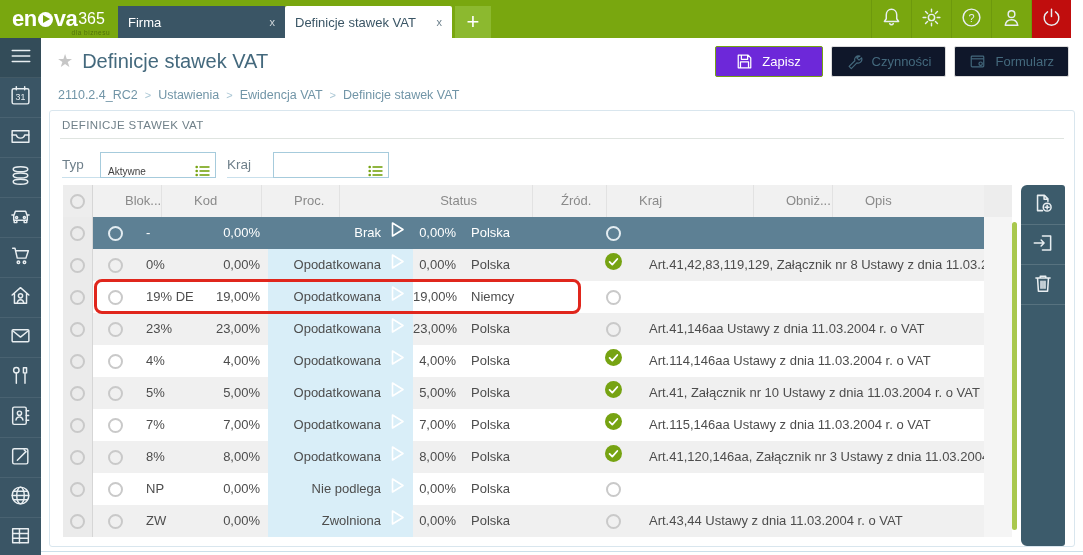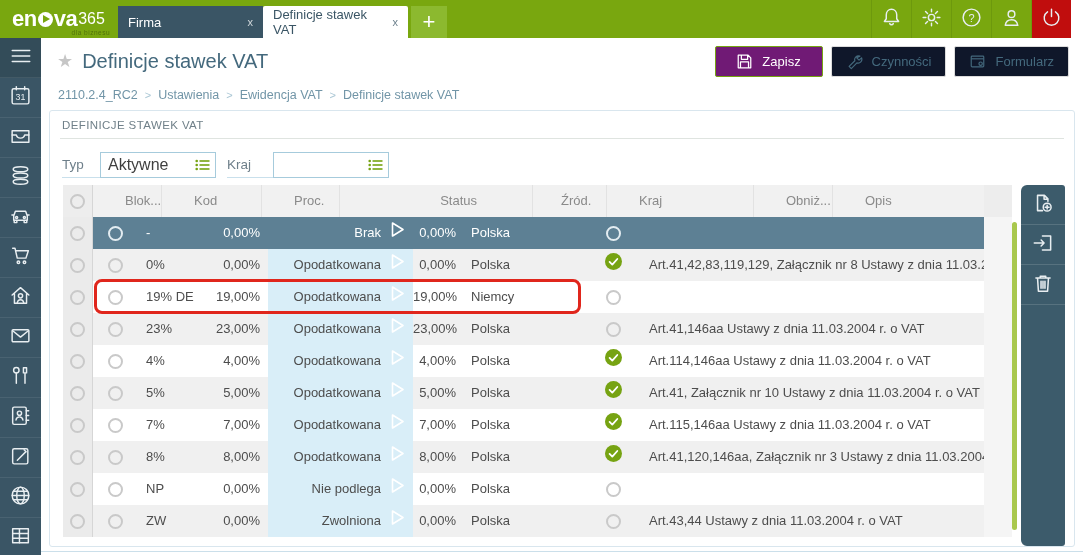--- a/index.html
+++ b/index.html
@@ -8,57 +8,57 @@
 
   
   .topbar { position:absolute; left:0; top:0; right:12px; height:38px; background:#79A70F; display:flex; }
   .logo { width:118px; display:flex; align-items:center; padding-left:12px; position:relative; }
   .logo .t1 { color:#fff; font-size:22px; font-weight:700; letter-spacing:-0.5px; }
   .logo .t2 { color:#fff; font-size:16px; font-weight:400; margin-left:1px; }
   .logo .oplay { width:15px; height:15px; background:#fff; border-radius:50%; display:inline-grid; place-items:center; margin:0 1px; }
   .logo .oplay i { display:block; width:0; height:0; border-left:7px solid #79A70F; border-top:4.5px solid transparent; border-bottom:4.5px solid transparent; margin-left:2px; }
   .logo .tagline { position:absolute; right:8px; bottom:2px; font-size:6.5px; color:#50720A; letter-spacing:.5px; }
   .tabs { display:flex; align-items:flex-end; height:100%; }
-  .tab { height:32px; width:145px; margin-top:6px; display:flex; align-items:center; justify-content:space-between; padding:0 10px; font-size:13px; cursor:default; }
+  .tab { height:32px; width:167px; margin-top:6px; display:flex; align-items:center; justify-content:space-between; padding:0 10px; font-size:13px; cursor:default; }
   .tab.inactive { background:#3A5565; color:#fff; }
   .tab.active { background:#fff; color:#3A5565; border-radius:2px 2px 0 0; }
   .tab .x { font-size:11px; opacity:.75; }
   .tab-new { height:32px; width:36px; margin-top:6px; margin-left:3px; background:#8CB92F; color:#fff; display:grid; place-items:center; font-size:22px; font-weight:300; line-height:1; }
   .top-spacer { flex:1; }
   .top-icons { display:flex; height:100%; }
   .top-icon { width:40px; height:100%; display:grid; place-items:center; border-left:1px solid #6D990D; }
   .top-icon.power { background:#C00D0D; }
 
   
   .sidebar { position:absolute; left:0; top:38px; bottom:0; width:41px; background:#3A5565; overflow:hidden; }
   .side-item { height:40px; display:grid; place-items:center; border-bottom:1px solid rgba(255,255,255,.08); }
   .side-item:first-child { background:#334C59; }
 
   
   .titlebar { position:absolute; left:41px; top:38px; right:0; height:46px; display:flex; align-items:center; background:#fff; }
   .star { margin-left:16px; font-size:18px; color:#C6C6C6; }
   .page-title { margin-left:9px; font-size:20px; color:#44697D; }
   .btns { margin-left:auto; margin-right:14px; display:flex; gap:8px; }
   .btn { height:31px; min-width:96px; display:flex; align-items:center; justify-content:center; gap:9px; font-size:13px; background:#0f172a; border:1px solid #DCDCDC; color:#44697D; border-radius:2px; padding:0 14px; cursor:pointer; }
-  .btn.save { background:#701a75; border-color:#76A312; color:#fff; min-width:108px; }
+  .btn.save { background:#6d28d9; border-color:#76A312; color:#fff; min-width:108px; }
   .btn.closeb { color:#E0261C; }
 
   
   .breadcrumb { position:absolute; left:41px; top:84px; right:0; height:22px; display:flex; align-items:center; padding-left:17px; font-size:12.5px; color:#7195A7; gap:7px; }
   .breadcrumb .sep { color:#A9C6D4; font-size:11px; }
 
   
   .panel { position:absolute; left:49px; top:110px; width:1026px; height:437px; background:#fff; border:1px solid #D9E6EE; border-radius:3px; }
   .section-head { position:absolute; left:12px; top:8px; font-size:11.5px; color:#708089; letter-spacing:.4px; }
   .section-line { position:absolute; left:10px; right:10px; top:27px; border-top:1px solid #DFE4E0; }
   .filters { position:absolute; left:12px; top:40px; display:flex; align-items:flex-end; height:27px; }
   .f-label { font-size:13.5px; color:#6E7F8A; border-bottom:1px solid #C9E0EC; height:26px; display:flex; align-items:center; padding-bottom:1px; }
   .f-label.l1 { width:38px; }
   .f-label.l2 { width:46px; margin-left:11px; }
-  .dropdown { width:116px; height:26px; border:1px solid #A6CBDC; background:#fff; display:flex; align-items:center; padding-left:7px; font-size:16px; color:#3F3F3F; }
+  .dropdown { width:116px; height:26px; border:1px solid #A6CBDC; background:#fff; display:flex; align-items:flex-end; padding-left:7px; font-size:10px; color:#3F3F3F; }
   .dd-icon { margin-left:auto; margin-right:5px; display:grid; place-items:center; }
 
   
   .table { position:absolute; left:13px; top:74px; width:921px; }
   .thead { display:flex; height:32px; background:#F1F1F1; color:#8A8A8A; font-size:13px;gap:24px; }
   .cell { height:32px; line-height:31px; overflow:hidden; white-space:nowrap; flex:none; }
   .c-outer { width:30px; display:grid; place-items:center; }
   .c-blok  { width:45px; display:grid; place-items:center; }
   .c-kod   { width:76px; padding-left:8px; }
   .c-proc  { width:54px; text-align:right; padding-right:8px; }

